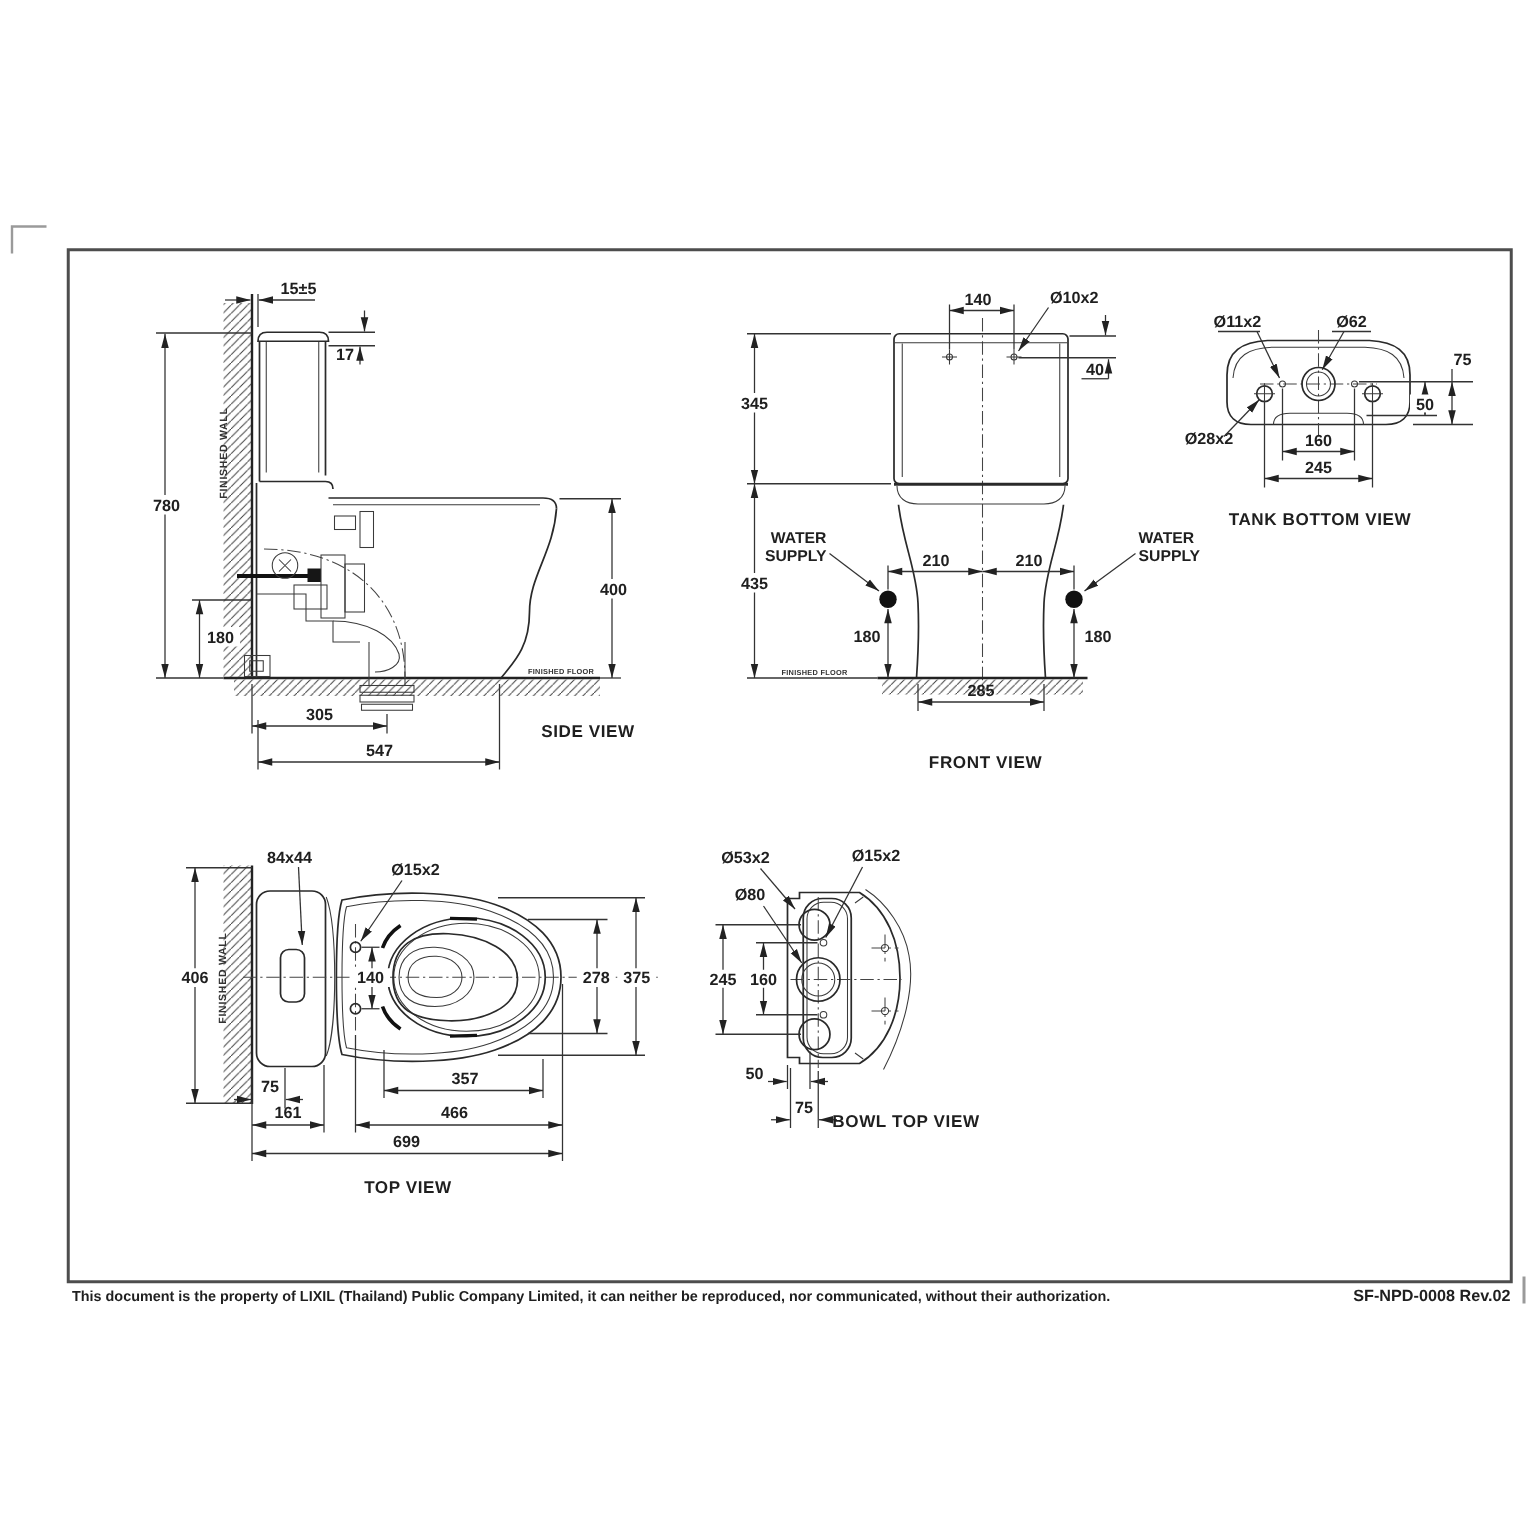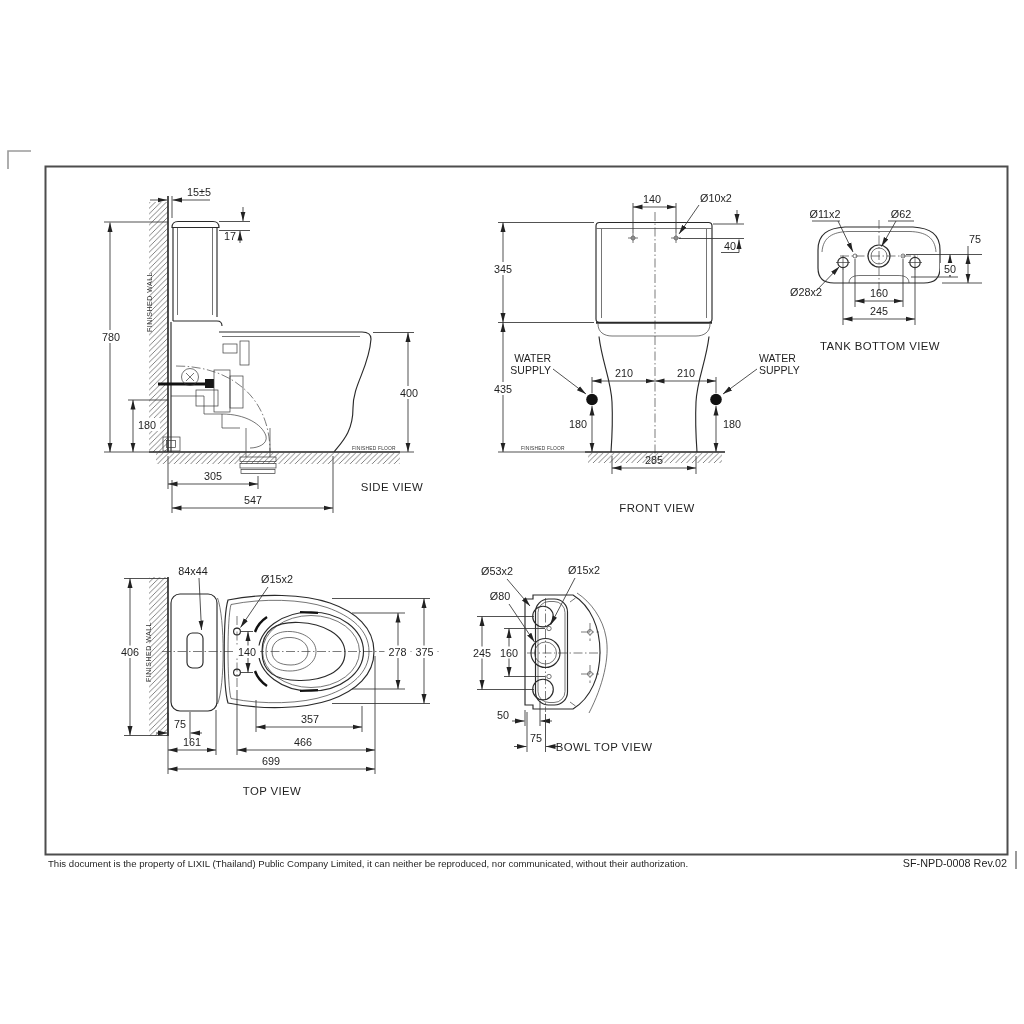--- a/index.html
+++ b/index.html
@@ -1,16 +1,16 @@
 <!DOCTYPE html>
 <html><head>
 <meta charset="utf-8">
 <style>
   html,body{margin:0;padding:0;background:#fff;}
-  .page{position:relative;width:1024px;height:1024px;background:#ffffff;overflow:hidden;}
+  .page{position:relative;width:1024px;height:1024px;background:#ffffff;overflow:hidden;font-weight:bold;}
   svg{display:block;}
   text{font-family:"Liberation Sans","DejaVu Sans",sans-serif;fill:#1f1f1f;}
   .dim{font-size:10.8px;}
   .title{font-size:11.4px;letter-spacing:.4px;}
   .tiny{font-size:4.9px;letter-spacing:.2px;fill:#333;}
   .wall{font-size:7px;letter-spacing:.5px;fill:#333;}
   .ws{font-size:10.5px;}
   .foot{font-size:9.6px;fill:#1f1f1f;}
   .doc{font-size:10.8px;}
   .ol{stroke:#2a2a2a;fill:none;stroke-width:1.15;}

